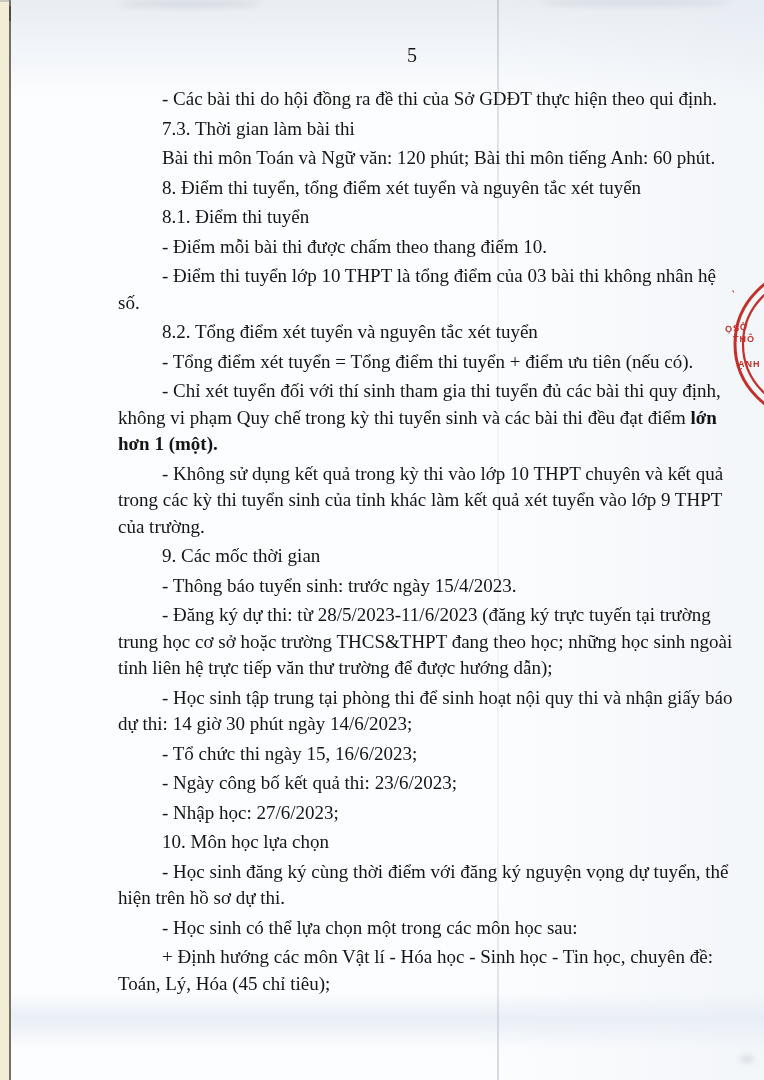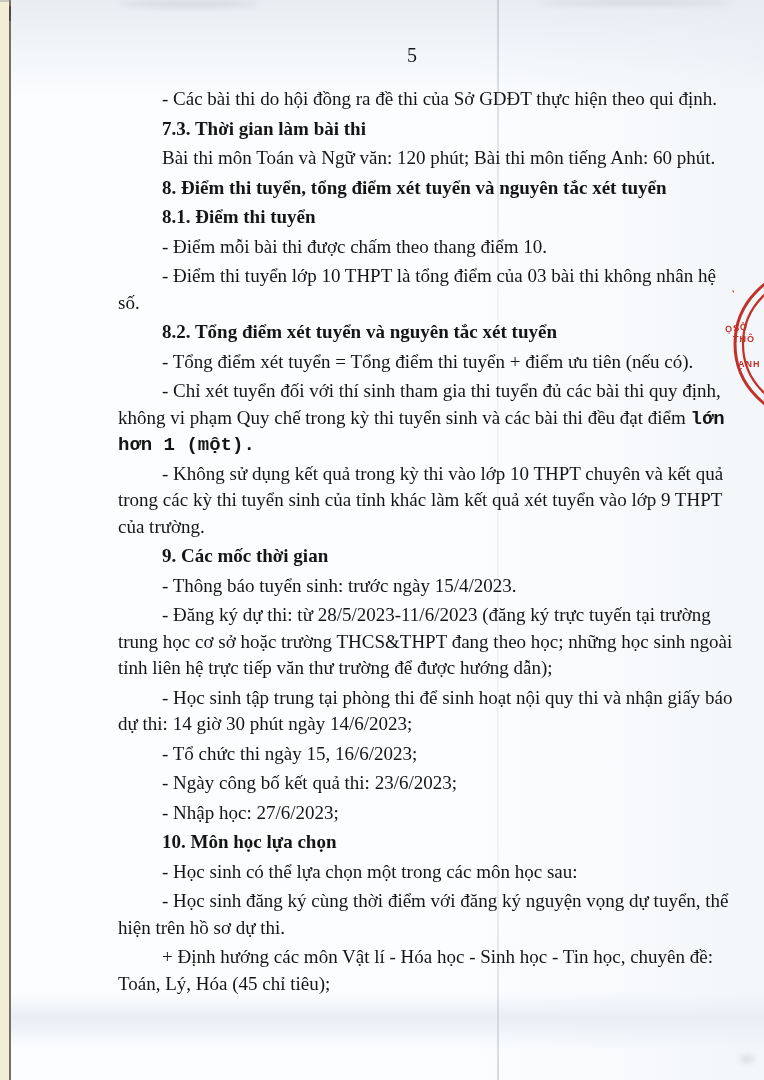--- a/index.html
+++ b/index.html
@@ -36,22 +36,22 @@
   .f0{left:9px;top:12px;transform:rotate(-28deg);}
   .f1{left:1px;top:47px;transform:rotate(-7deg);}
   .f2{left:9px;top:58px;}
   .f3{left:14px;top:83px;}
   
   .content{position:absolute;left:118px;top:0;width:588px;font-size:19px;}
   .pagenum{margin-top:44px;margin-bottom:18px;height:24px;text-align:center;font-size:20px;}
   .para{margin-bottom:3px;}
   .line{line-height:26.5px;height:26.5px;white-space:nowrap;}
   .line.first{padding-left:44px;}
-  .heading .line span{font-weight:bold;margin-top:28px;}
-  .bold{font-weight:bold;font-family:Liberation Mono, monospace;}
+  .heading .line span{font-weight:normal;margin-top:28px;}
+  .bold{font-weight:bold;}
 </style>
 </head>
 <body>
 
 <div class="page">
   <div class="edge-left"></div>
   <div class="edge-line"></div>
   <div class="edge-nub"></div>
   <div class="top-sliver"></div>
   <div class="tint-top"></div>
@@ -135,25 +135,25 @@
         <div class="para">
           <div class="line first"><span>- Ngày công bố kết quả thi: 23/6/2023;</span></div>
         </div>
         <div class="para">
           <div class="line first"><span>- Nhập học: 27/6/2023;</span></div>
         </div>
         <div class="para heading">
           <div class="line first"><span>10. Môn học lựa chọn</span></div>
         </div>
         <div class="para">
-          <div class="line first"><span>- Học sinh có thể lựa chọn một trong các môn học sau:</span></div>
+          <div class="line first"><span>- Học sinh đăng ký cùng thời điểm với đăng ký nguyện vọng dự tuyển, thể</span></div>
+          <div class="line"><span>hiện trên hồ sơ dự thi.</span></div>
         </div>
         <div class="para">
-          <div class="line first"><span>- Học sinh đăng ký cùng thời điểm với đăng ký nguyện vọng dự tuyển, thể</span></div>
-          <div class="line"><span>hiện trên hồ sơ dự thi.</span></div>
+          <div class="line first"><span>- Học sinh có thể lựa chọn một trong các môn học sau:</span></div>
         </div>
         <div class="para">
           <div class="line first"><span>+ Định hướng các môn Vật lí - Hóa học - Sinh học - Tin học, chuyên đề:</span></div>
           <div class="line"><span>Toán, Lý, Hóa (45 chỉ tiêu);</span></div>
         </div>
       </div>
   </div>
 </div>
 
 </body></html>

